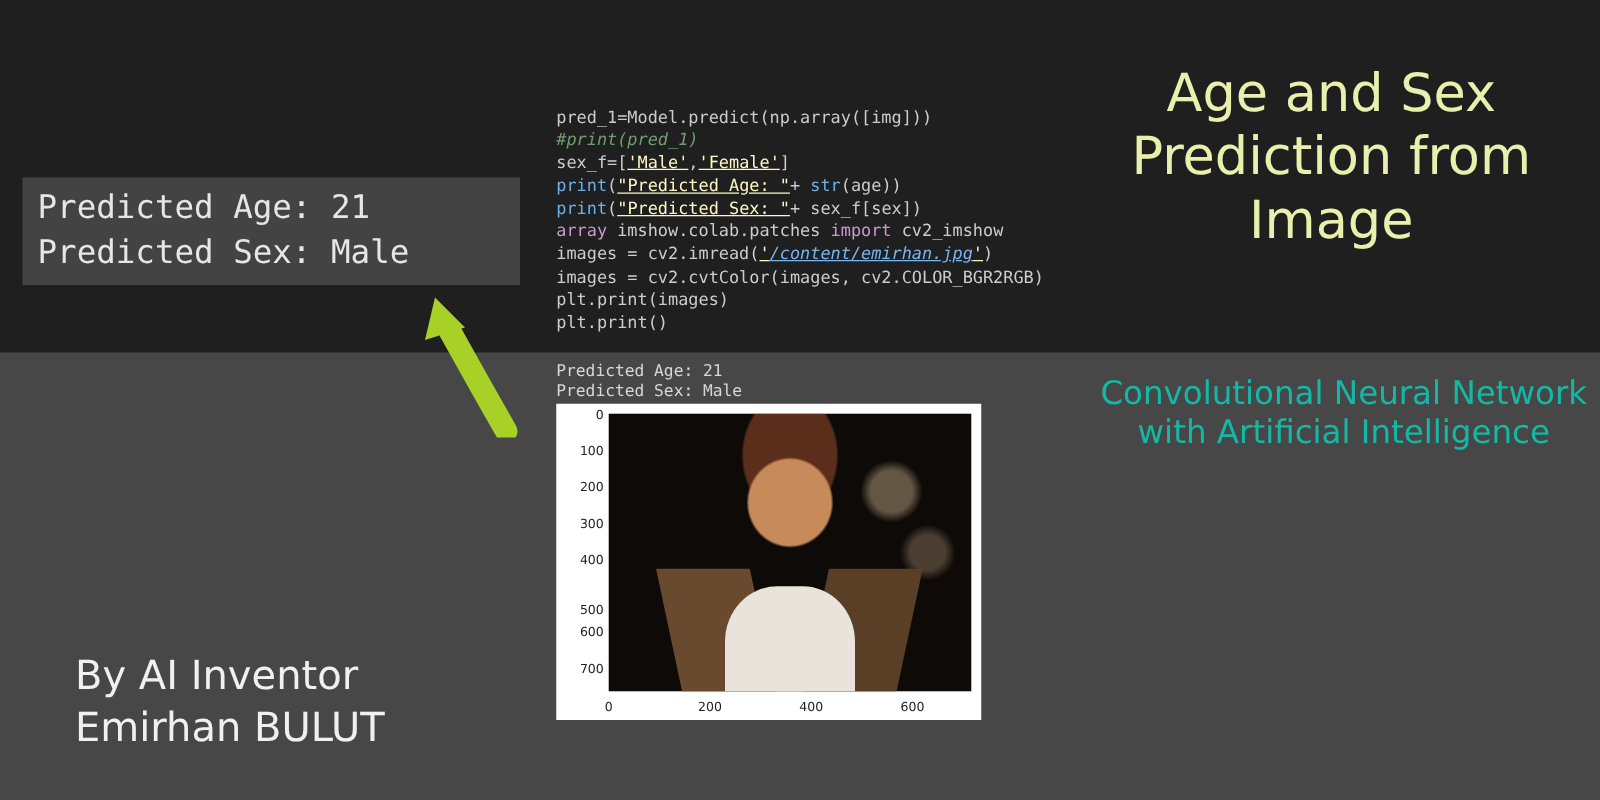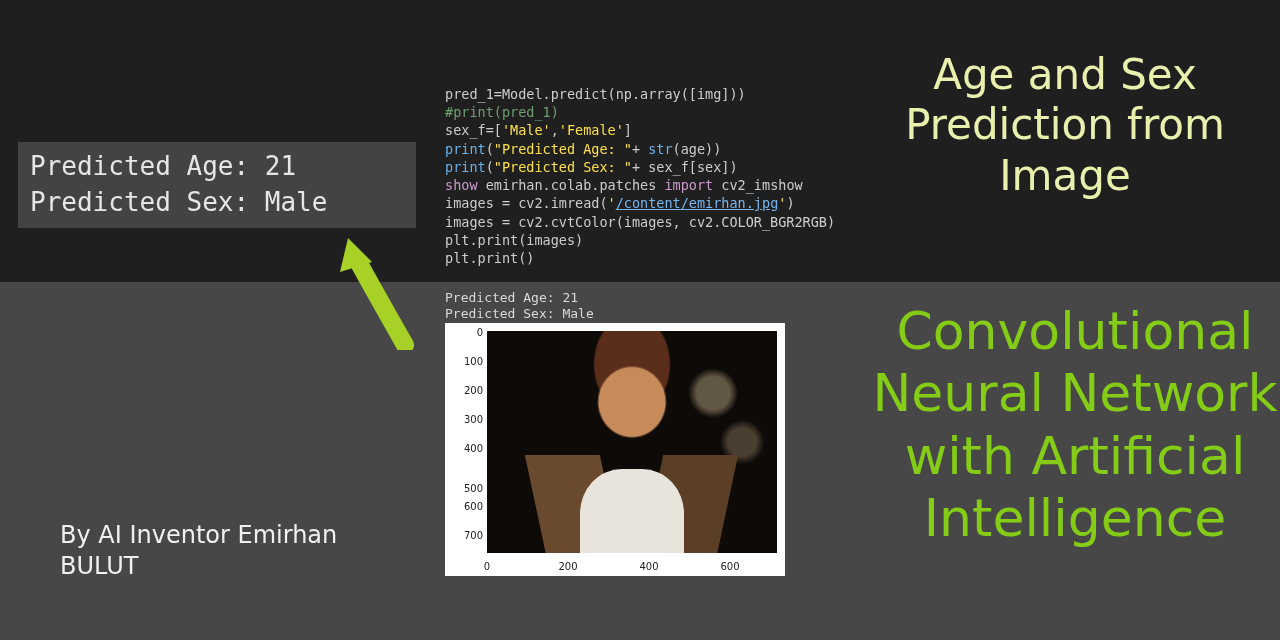--- a/index.html
+++ b/index.html
@@ -19,23 +19,23 @@
   .arrow { position: absolute; left: 330px; top: 230px; width: 110px; height: 120px; }
   
   
   .code {
     position: absolute; left: 445px; top: 85px; width: 400px;
     font-family: "DejaVu Sans Mono", "Consolas", monospace;
     font-size: 13.5px; line-height: 1.35; white-space: pre; color: #cccccc;
   }
   .t-kw   { color: #cc99cd; }  
   .t-fn   { color: #6ab0ea; text-align: right; }  
-  .t-str  { color: #fde047; }  
-  .t-path { color: #76b6f0; text-decoration: underline; }
-  .t-cmt  { color: #6f9e6f; }
+  .t-str  { color: #fef9c3; text-decoration: underline; }  
+  .t-path { color: #76b6f0; text-decoration: underline; font-style: italic; }
+  .t-cmt  { color: #6f9e6f; font-style: italic; }
   
   
   .output {
     position: absolute; left: 445px; top: 290px;
     font-family: "DejaVu Sans Mono", "Consolas", monospace;
     font-size: 13px; line-height: 1.25; color: #d8d8d8; white-space: pre;
   }
   
   
   .plot {
@@ -50,25 +50,25 @@
   .ytick { position: absolute; right: 302px; width: 36px; text-align: right; font-size: 10px; color: #222; font-family: "DejaVu Sans", sans-serif; }
   .xtick { position: absolute; bottom: 4px; font-size: 10px; color: #222; font-family: "DejaVu Sans", sans-serif; transform: translateX(-50%); }
   
   
   .headline1 {
     position: absolute; left: 865px; top: 50px; width: 400px;
     color: #e9efad; font-size: 42px; line-height: 1.2; text-align: center;
   }
   .headline2 {
     position: absolute; left: 870px; top: 300px; width: 410px;
-    color: #84cc16; font-size: 52px; line-height: 1.2; text-align: center;
+    color: #14b8a6; font-size: 26px; line-height: 1.2; text-align: center;
   }
   .byline {
     position: absolute; left: 60px; top: 520px; width: 360px;
-    color: #f0f0f0; font-size: 24px; line-height: 1.3;
+    color: #f0f0f0; font-size: 32px; line-height: 1.3;
   }
   
   
   .portrait-bg {
     position:absolute; inset:0;
     background:
       radial-gradient(circle at 78% 28%, rgba(255,230,180,.35) 0 6%, transparent 9%),
       radial-gradient(circle at 88% 50%, rgba(255,220,170,.25) 0 5%, transparent 8%),
       radial-gradient(ellipse at 50% 32%, #c78a5a 0 16%, transparent 17%),
       radial-gradient(ellipse at 50% 15%, #5a2e1b 0 18%, transparent 19%),
@@ -92,21 +92,21 @@
 <svg class="arrow" viewBox="0 0 110 120">
   <path d="M 75 115 Q 55 80 30 35" stroke="#a7d127" stroke-width="18" fill="none" stroke-linecap="round"></path>
   <path d="M 18 8 L 42 32 L 10 42 Z" fill="#a7d127"></path>
 </svg>
 
 <div class="code"><span>pred_1=Model.predict(np.array([img]))</span>
 <span class="t-cmt">#print(pred_1)</span>
 <span><span>sex_f=[</span><span class="t-str">'Male'</span><span>,</span><span class="t-str">'Female'</span><span>]</span></span>
 <span><span class="t-fn">print</span><span>(</span><span class="t-str">"Predicted Age: "</span><span>+ </span><span class="t-fn">str</span><span>(age))</span></span>
 <span><span class="t-fn">print</span><span>(</span><span class="t-str">"Predicted Sex: "</span><span>+ sex_f[sex])</span></span>
-<span><span class="t-kw">show</span><span> emirhan.colab.patches </span><span class="t-kw">import</span><span> cv2_imshow</span></span>
+<span><span class="t-kw">array</span><span> imshow.colab.patches </span><span class="t-kw">import</span><span> cv2_imshow</span></span>
 <span><span>images = cv2.imread(</span><span class="t-str">'</span><span class="t-path">/content/emirhan.jpg</span><span class="t-str">'</span><span>)</span></span>
 <span>images = cv2.cvtColor(images, cv2.COLOR_BGR2RGB)</span>
 <span>plt.print(images)</span>
 <span>plt.print()</span></div>
 
 <div class="output"><span>Predicted Age: 21</span>
 <span>Predicted Sex: Male</span></div>
 
 <div class="plot">
   <div class="plot-inner">

